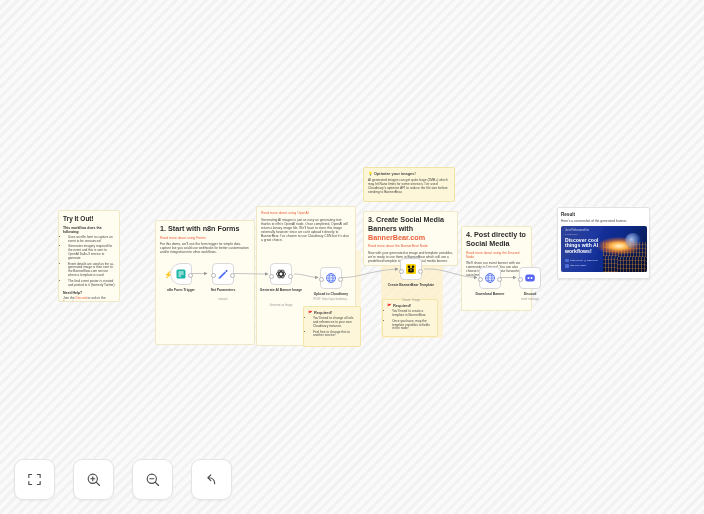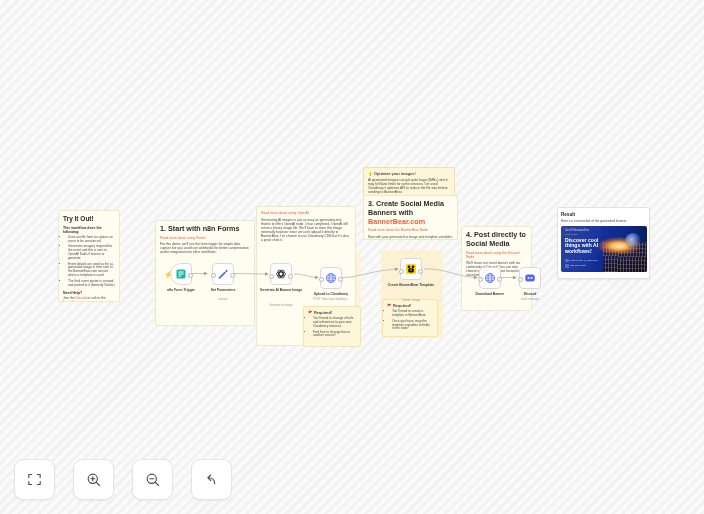--- a/index.html
+++ b/index.html
@@ -162,21 +162,21 @@
       <li>Uses an n8n form to capture an event to be announced</li>
       <li>Generates imagery required for the event and this is sent to OpenAI Dalle-3 service to generate</li>
       <li>Event details are used as the ai-generated image is then sent to the BannerBear.com service where a template is used</li>
       <li>The final event poster is created and posted to it (formerly Twitter)</li>
     </ul>
     <div class="s-sub">Need Help?</div>
     <p class="s-body"><span>Join the </span><span class="accent">Discord</span><span> or ask in the </span><span class="accent">Forum</span><span>!</span></p>
 
   </div>
 
-  <div class="sticky sticky-plain" style="left:155px;top:220px;width:100px;height:106px;">
+  <div class="sticky sticky-plain" style="left:155px;top:220px;width:100px;height:125px;">
     <div class="s-title s-title-xl">1. Start with n8n Forms</div>
     <a class="s-link" href="#">Read more about using Forms</a>
     <p class="s-body">For this demo, we'll use the form trigger for simple data capture but you could use webhooks for better customisation and/or integration into other workflows.</p>
   </div>
 
   <div class="sticky sticky-plain" style="left:256px;top:206px;width:100px;height:140px;">
     <a class="s-link" href="#">Read more about using OpenAI</a>
     <p class="s-body">Generating AI images is just as easy as generating text thanks to n8n's OpenAI node. Once completed, OpenAI will return a binary image file. We'll have to store this image externally however since we can't upload it directly to BannerBear. I've chosen to use Cloudinary CDN but it's also a great choice.</p>
   </div>
 
@@ -186,21 +186,21 @@
       <li>You'll need to change all urls and references to your own Cloudinary instance.</li>
       <li>Feel free to change this to another service!</li>
     </ul>
   </div>
 
   <div class="sticky sticky-tip" style="left:363px;top:167px;width:92px;height:35px;">
     <div class="tip-title"><span>💡</span> <span>Optimize your images!</span></div>
     <p class="s-body">AI generated images can get quite large (2MB+) which may hit Nano limits for some services. I've used Cloudinary's optimise API to reduce the file size before sending to BannerBear.</p>
   </div>
 
-  <div class="sticky sticky-plain" style="left:363px;top:195px;width:95px;height:45px;">
+  <div class="sticky sticky-plain" style="left:363px;top:211px;width:95px;height:55px;">
     <div class="s-title s-title-xl"><span>3. Create Social Media Banners with </span><span class="brand">BannerBear.com</span></div>
     <a class="s-link" href="#">Read more about the BannerBear Node</a>
     <p class="s-body">Now with your generated ai image and template variables, we're ready to use them in BannerBear which will use a predefined template to create our social media banner.</p>
   </div>
 
   <div class="sticky sticky-yellow" style="left:382px;top:299px;width:56px;height:38px;">
     <div class="warn-title"><span>🚩</span> <span>Required!</span></div>
     <ul class="s-list">
       <li>You'll need to create a template in BannerBear.</li>
       <li>Once you have, map the template variables to fields in the node!</li>

